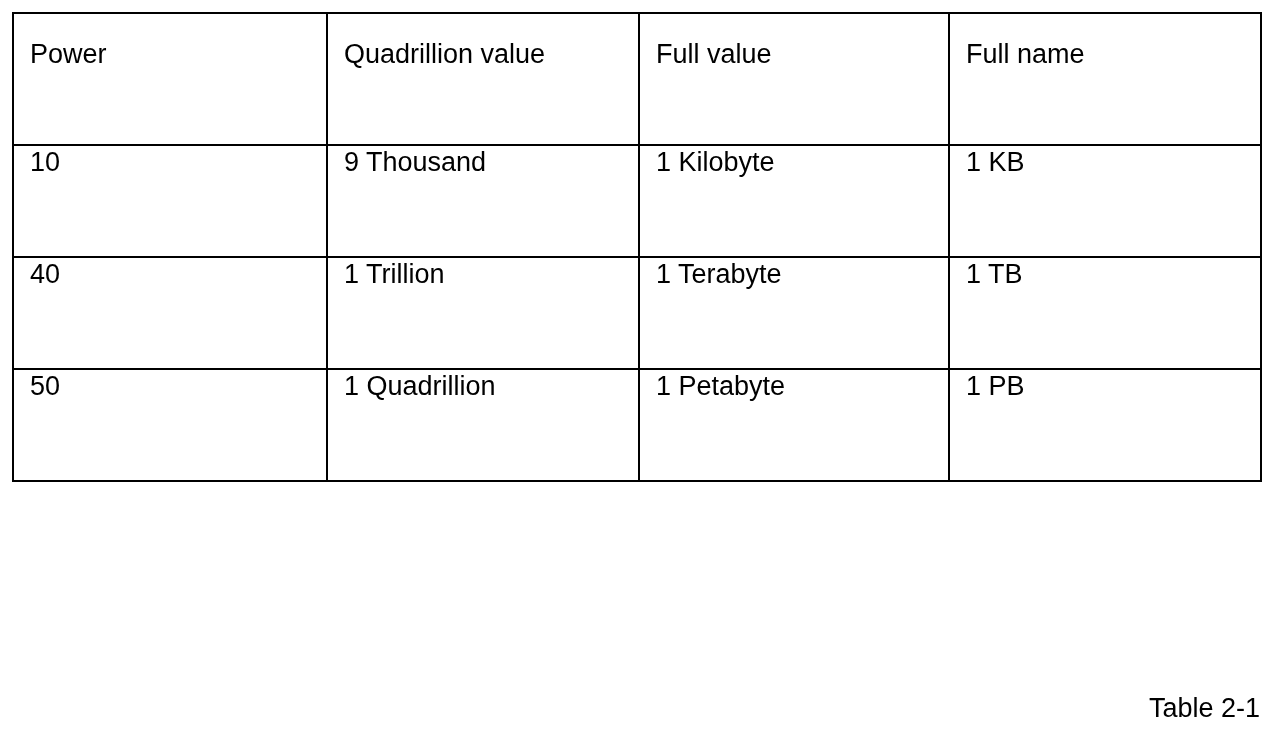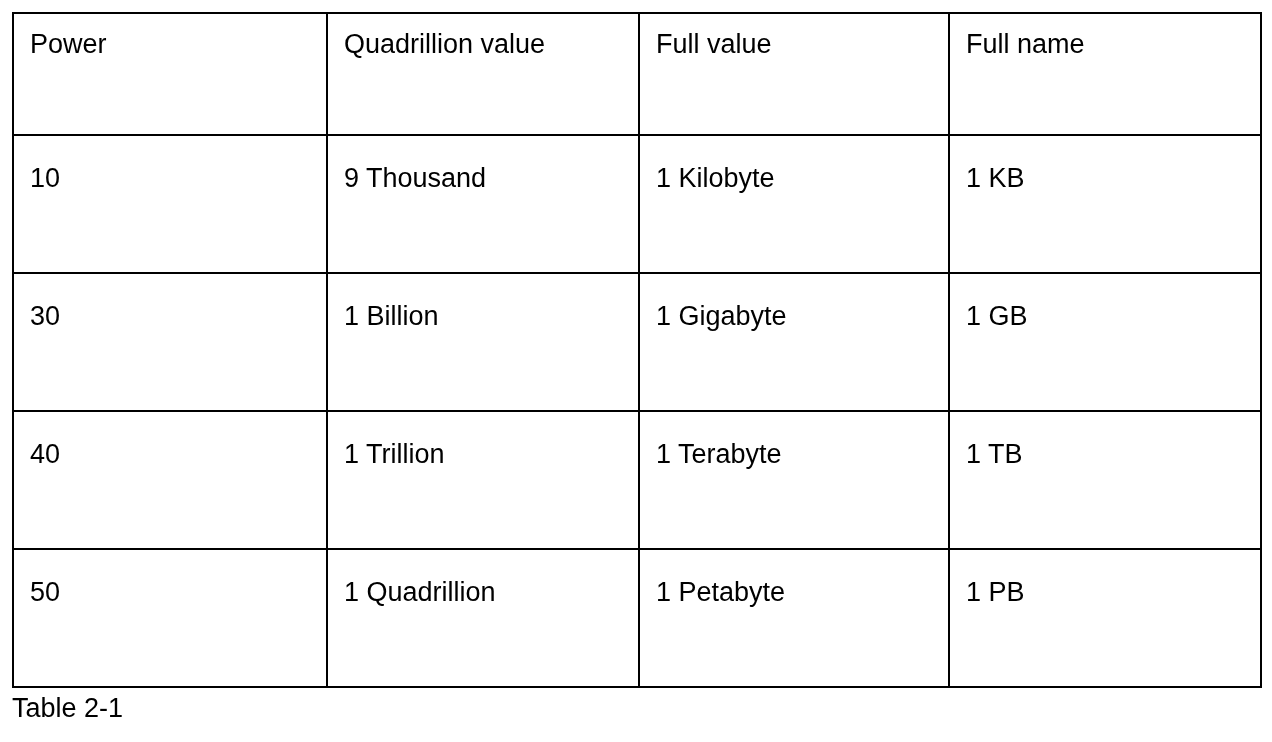--- a/index.html
+++ b/index.html
@@ -36,37 +36,36 @@
     line-height: 1.2;
     vertical-align: middle;
     color: #000000;
     font-weight: 400;
     white-space: nowrap;
     overflow: hidden;
   }
   table.data-table tr.header-row td {
     height: 106px;
     vertical-align: top;
-    padding-top: 14px;
+    padding-top: 24px;
   }
   table.data-table tr.body-row td {
     height: 110px;
     vertical-align: top;
-    padding-top: 26px;
   }
   col.col-power { width: 314px; }
   col.col-approx { width: 312px; }
   col.col-full { width: 310px; }
   col.col-short { width: 312px; }
   .caption {
     position: absolute;
     left: 12px;
     top: 692px;
     width: 1248px;
-    text-align: left;
+    text-align: right;
     font-size: 27px;
     line-height: 1.2;
     color: #000000;
   }
 </style>
 </head>
 <body>
 
 <div class="page">
 
@@ -84,26 +83,20 @@
         <td>Full value</td>
         <td>Full name</td>
       </tr>
       <tr class="body-row">
         <td>10</td>
         <td>9 Thousand</td>
         <td>1 Kilobyte</td>
         <td>1 KB</td>
       </tr>
       <tr class="body-row">
-        <td>30</td>
-        <td>1 Billion</td>
-        <td>1 Gigabyte</td>
-        <td>1 GB</td>
-      </tr>
-      <tr class="body-row">
         <td>40</td>
         <td>1 Trillion</td>
         <td>1 Terabyte</td>
         <td>1 TB</td>
       </tr>
       <tr class="body-row">
         <td>50</td>
         <td>1 Quadrillion</td>
         <td>1 Petabyte</td>
         <td>1 PB</td>

